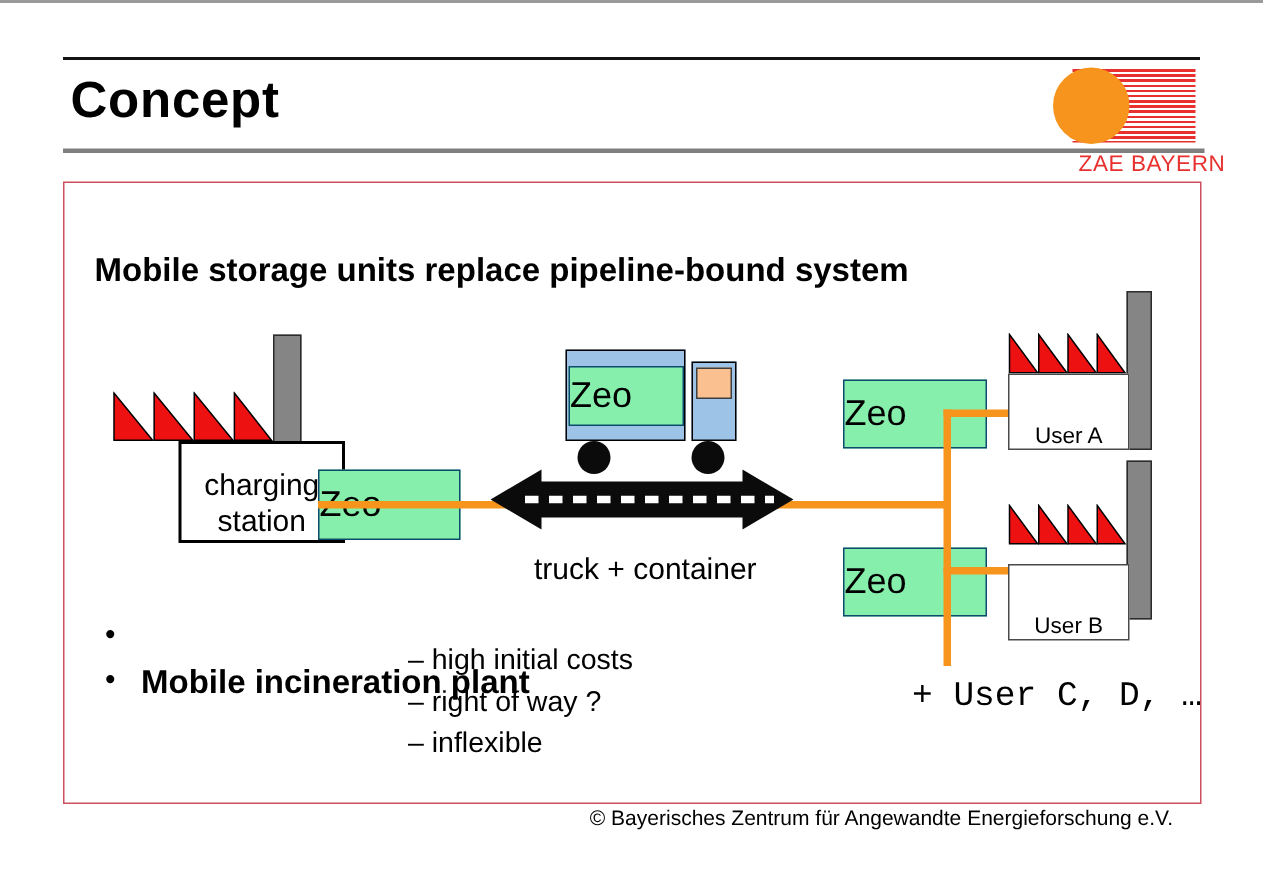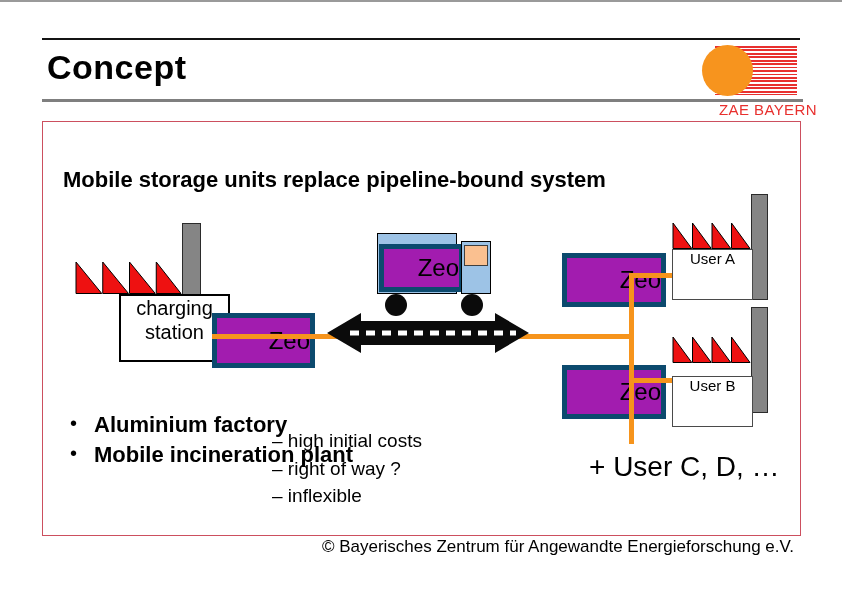--- a/index.html
+++ b/index.html
@@ -16,41 +16,41 @@
   
   .logo-stripes{left:715px;top:46px;width:82px;height:49px;
     background:repeating-linear-gradient(to bottom,#e8302e 0px,#e8302e 1.7px,#ffffff 1.7px,#ffffff 3.45px);}
   .logo-circle{left:702px;top:45px;width:51px;height:51px;border-radius:50%;background:#f7941e;}
   .logo-text{left:716px;top:101px;width:104px;text-align:center;font-size:15px;color:#e8302e;letter-spacing:0.4px;}
 
   .frame{left:42px;top:121px;width:757px;height:413px;border:1.5px solid #cc4f5e;}
   .content-heading{left:63px;top:144px;font-size:22px;font-weight:bold;margin-top:23px;}
 
   .chimney{background:#858585;border:1px solid #2b2b2b;}
-  .building{background:#ffffff;border:2px solid #000;display:flex;align-items:flex-start;justify-content:center;text-align:center;}
+  .building{background:#ffffff;border:2px solid #000;display:flex;align-items:flex-end;justify-content:center;text-align:center;}
   .charging-building{left:75px;top:294px;width:107px;height:64px;font-size:20px;line-height:24px;margin-left:44px;}
   .user-box{font-size:15px;border:1.5px solid #4a4a4a;}
-  .zeo-box{background:#a21caf;border:5px solid #0c4a6e;display:flex;align-items:center;justify-content:flex-end;
+  .zeo-box{background:#86efac;border:1px solid #0c4a6e;display:flex;align-items:center;justify-content:flex-start;
     font-size:24px;}
 
   .trailer{left:377px;top:233px;width:78px;height:59px;background:#9dc3e6;border:1.5px solid #000;}
   .cargo{left:379px;top:244px;width:75px;height:38px;font-size:24px;}
   .cab{left:461px;top:241px;width:28px;height:51px;background:#9dc3e6;border:1.5px solid #000;}
   .cab-window{left:464px;top:245px;width:22px;height:19px;background:#fac090;border:1px solid #3f3f3f;}
   .wheel{width:22px;height:22px;border-radius:50%;background:#0b0b0b;top:294px;}
 
   .oline{background:#f6941c;}
   .truck-caption{left:356px;top:369px;font-size:20px;}
-  .more-users{left:589px;top:451px;font-size:28px;}
+  .more-users{left:608px;top:451px;font-size:23px;font-family:Liberation Mono, monospace;}
 
   .bullet-row{display:flex;font-size:22px;font-weight:bold;}
   .bullet-row .marker{width:24px;font-weight:normal;font-size:20px;}
   .drawbacks{left:272px;top:427px;font-size:19px;line-height:27.5px;}
 
-  .footer{right:48px;top:537px;font-size:17px;}
+  .footer{right:60px;top:537px;font-size:14px;}
 </style>
 </head>
 <body>
 
 <div class="slide">
 
   <div class="abs top-hairline"></div>
 
   <div class="abs header-line"></div>
   <div class="abs slide-title">Concept</div>
@@ -120,25 +120,25 @@
   <div class="abs oline" style="left:212px;top:334px;width:421px;height:5px;"></div>
   <div class="abs oline" style="left:629px;top:273px;width:5px;height:171px;"></div>
   <div class="abs oline" style="left:629px;top:273px;width:43px;height:5px;"></div>
   <div class="abs oline" style="left:629px;top:378px;width:43px;height:5px;"></div>
 
   <svg class="abs" style="left:326px;top:310px;" width="204" height="46">
     <polygon points="1,23 35,3 35,11 169,11 169,3 203,23 169,43 169,35 35,35 35,43" fill="#0b0b0b"></polygon>
     <line x1="24" y1="23" x2="190" y2="23" stroke="#ffffff" stroke-width="5" stroke-dasharray="9 7"></line>
   </svg>
 
+  <div class="abs truck-caption">truck + container</div>
   <div class="abs more-users">+ User C, D, …</div>
 
   <div class="abs bullet-row" style="left:70px;top:412px;">
     <span class="marker">•</span>
-    <span>Aluminium factory</span>
   </div>
   <div class="abs bullet-row" style="left:70px;top:442px;">
     <span class="marker">•</span>
     <span>Mobile incineration plant</span>
   </div>
 
   <div class="abs drawbacks">
     <div>– high initial costs</div>
     <div>– right of way ?</div>
     <div>– inflexible</div>

